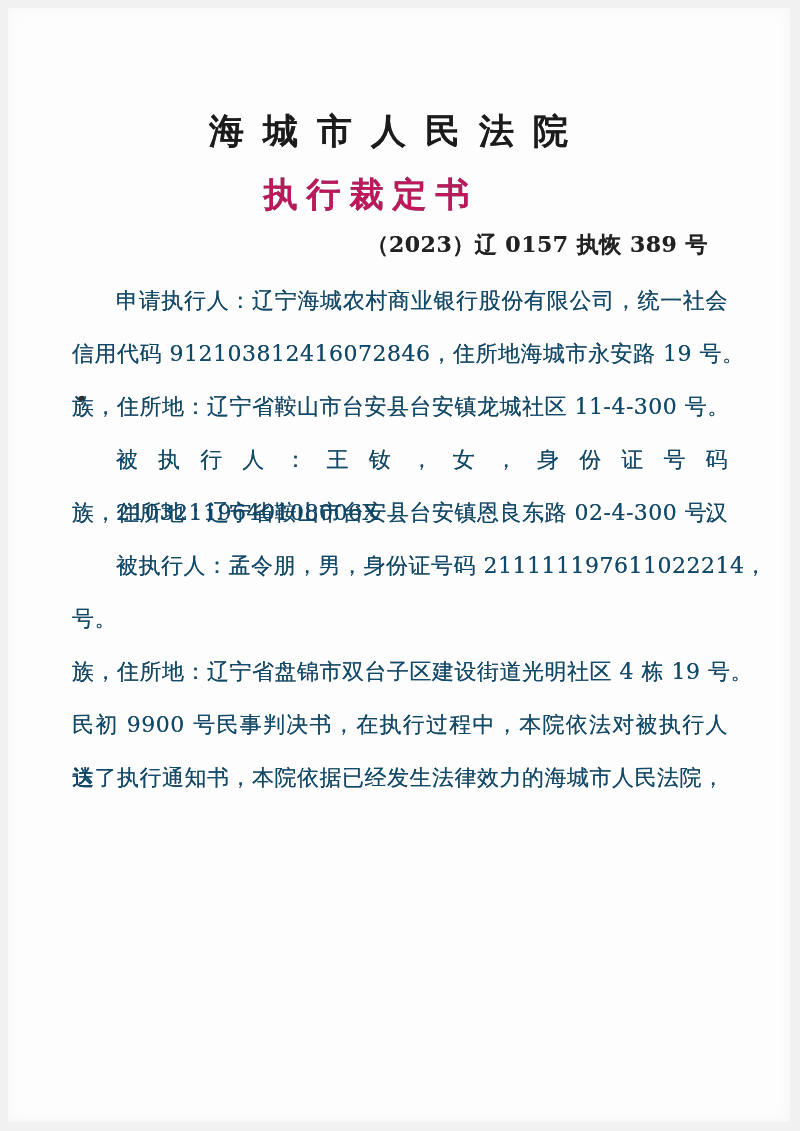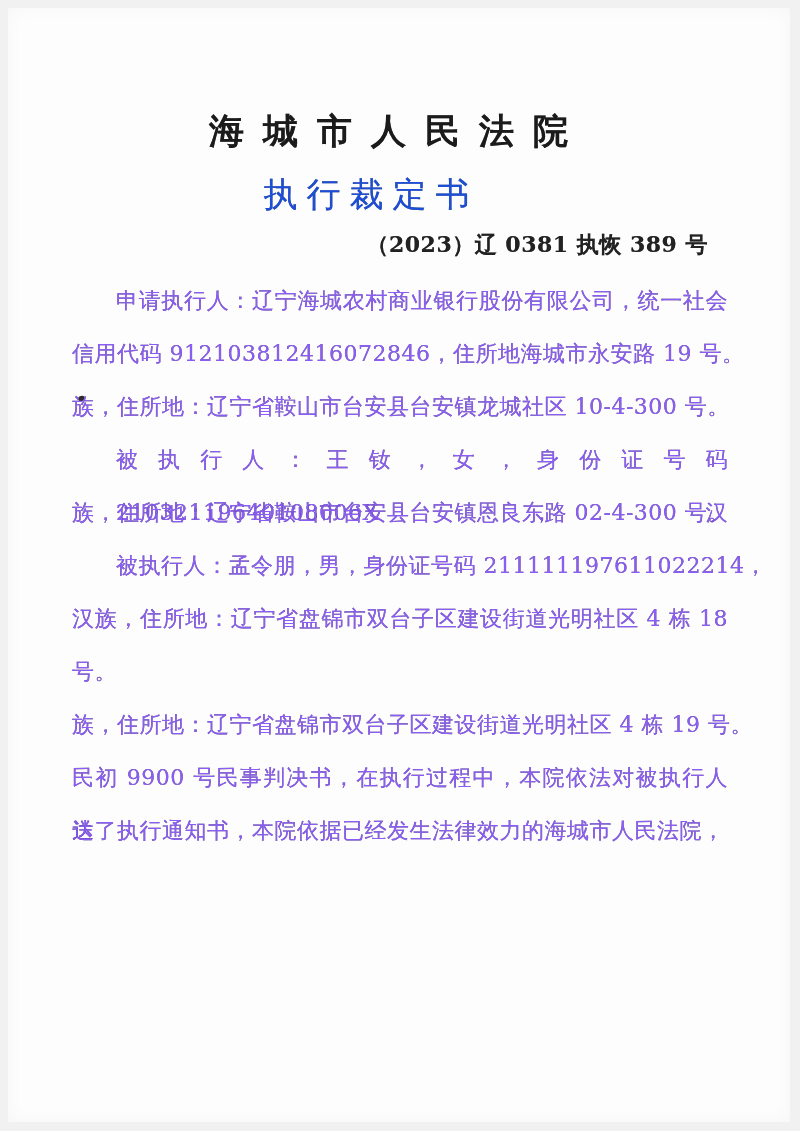--- a/index.html
+++ b/index.html
@@ -39,23 +39,23 @@
     text-shadow: 0 0 0.5px rgba(27,27,27,0.65);
     white-space: nowrap;
   }
   .doc-title {
     position: absolute;
     top: 164px;
     left: 0;
     width: 726px;
     text-align: center;
     font-size: 34px;
-    font-weight: 400;
+    font-weight: 700;
     letter-spacing: 9px;
-    color: #1d4ed8;
+    color: #be185d;
     text-shadow: 0 0 0.5px rgba(27,27,27,0.65);
     white-space: nowrap;
   }
   .case-number {
     position: absolute;
     top: 222px;
     right: 82px;
     font-size: 22px;
     font-weight: 600;
     letter-spacing: 0.5px;
@@ -66,21 +66,21 @@
     position: absolute;
     top: 266px;
     left: 64px;
     width: 656px;
   }
   .line {
     height: 53px;
     line-height: 53px;
     font-size: 22px;
     letter-spacing: 0.5px;
-    color: #8b5cf6;
+    color: #0c4a6e;
     white-space: nowrap;
     text-shadow: 0 0 0.45px rgba(31,31,31,0.7);
     font-weight: 500;
   }
   .line.indent { padding-left: 44px; }
   .line.fill {
     white-space: normal;
     text-align: justify;
     text-align-last: justify;
   }
@@ -95,29 +95,28 @@
     transform: rotate(-18deg);
   }
 </style>
 </head>
 <body>
 
 <div class="scan-frame">
   <div class="page">
     <div class="court-name">海城市人民法院</div>
     <div class="doc-title">执行裁定书</div>
-    <div class="case-number">（2023）辽 0381 执恢 389 号</div>
+    <div class="case-number">（2023）辽 0157 执恢 389 号</div>
     <div class="ink-speck"></div>
     <div class="doc-body">
         <div class="line indent fill">申请执行人：辽宁海城农村商业银行股份有限公司，统一社会</div>
         <div class="line">信用代码 912103812416072846，住所地海城市永安路 19 号。</div>
-        <div class="line">族，住所地：辽宁省鞍山市台安县台安镇龙城社区 10-4-300 号。</div>
+        <div class="line">族，住所地：辽宁省鞍山市台安县台安镇龙城社区 11-4-300 号。</div>
         <div class="line indent fill">被执行人：王钕，女，身份证号码 21032119640108006X，汉</div>
         <div class="line">族，住所地：辽宁省鞍山市台安县台安镇恩良东路 02-4-300 号。</div>
         <div class="line indent">被执行人：孟令朋，男，身份证号码 211111197611022214，</div>
-        <div class="line fill">汉族，住所地：辽宁省盘锦市双台子区建设街道光明社区 4 栋 18</div>
         <div class="line">号。</div>
         <div class="line">族，住所地：辽宁省盘锦市双台子区建设街道光明社区 4 栋 19 号。</div>
         <div class="line fill">民初 9900 号民事判决书，在执行过程中，本院依法对被执行人送</div>
         <div class="line">达了执行通知书，本院依据已经发生法律效力的海城市人民法院，</div>
       </div>
   </div>
 </div>
 
 </body></html>

